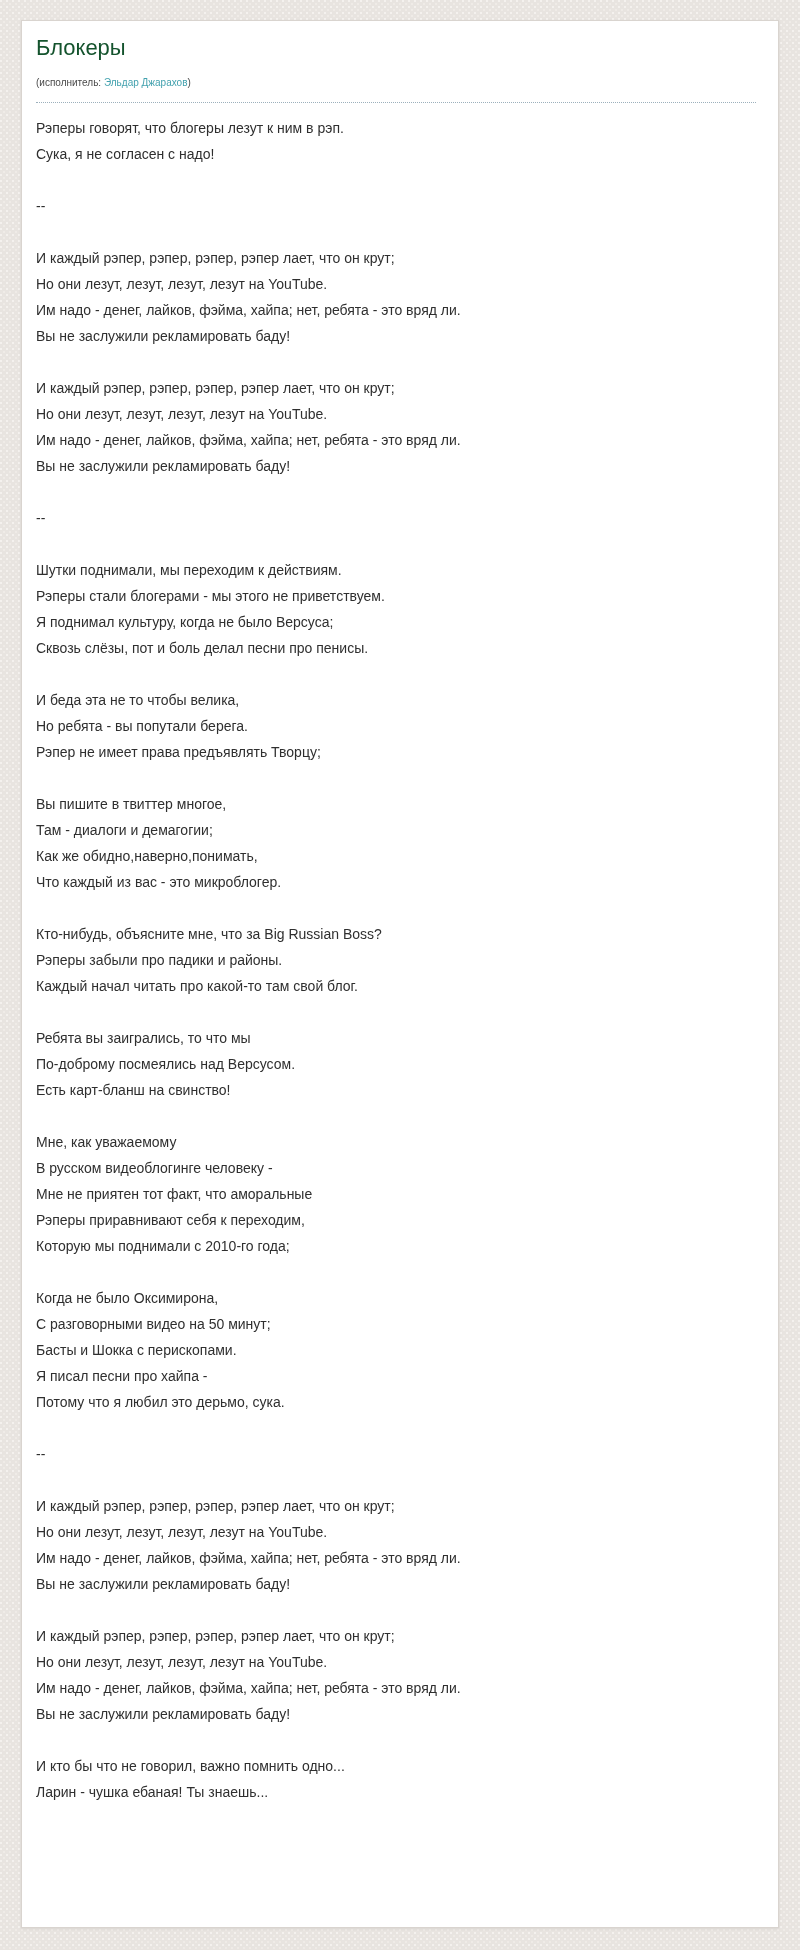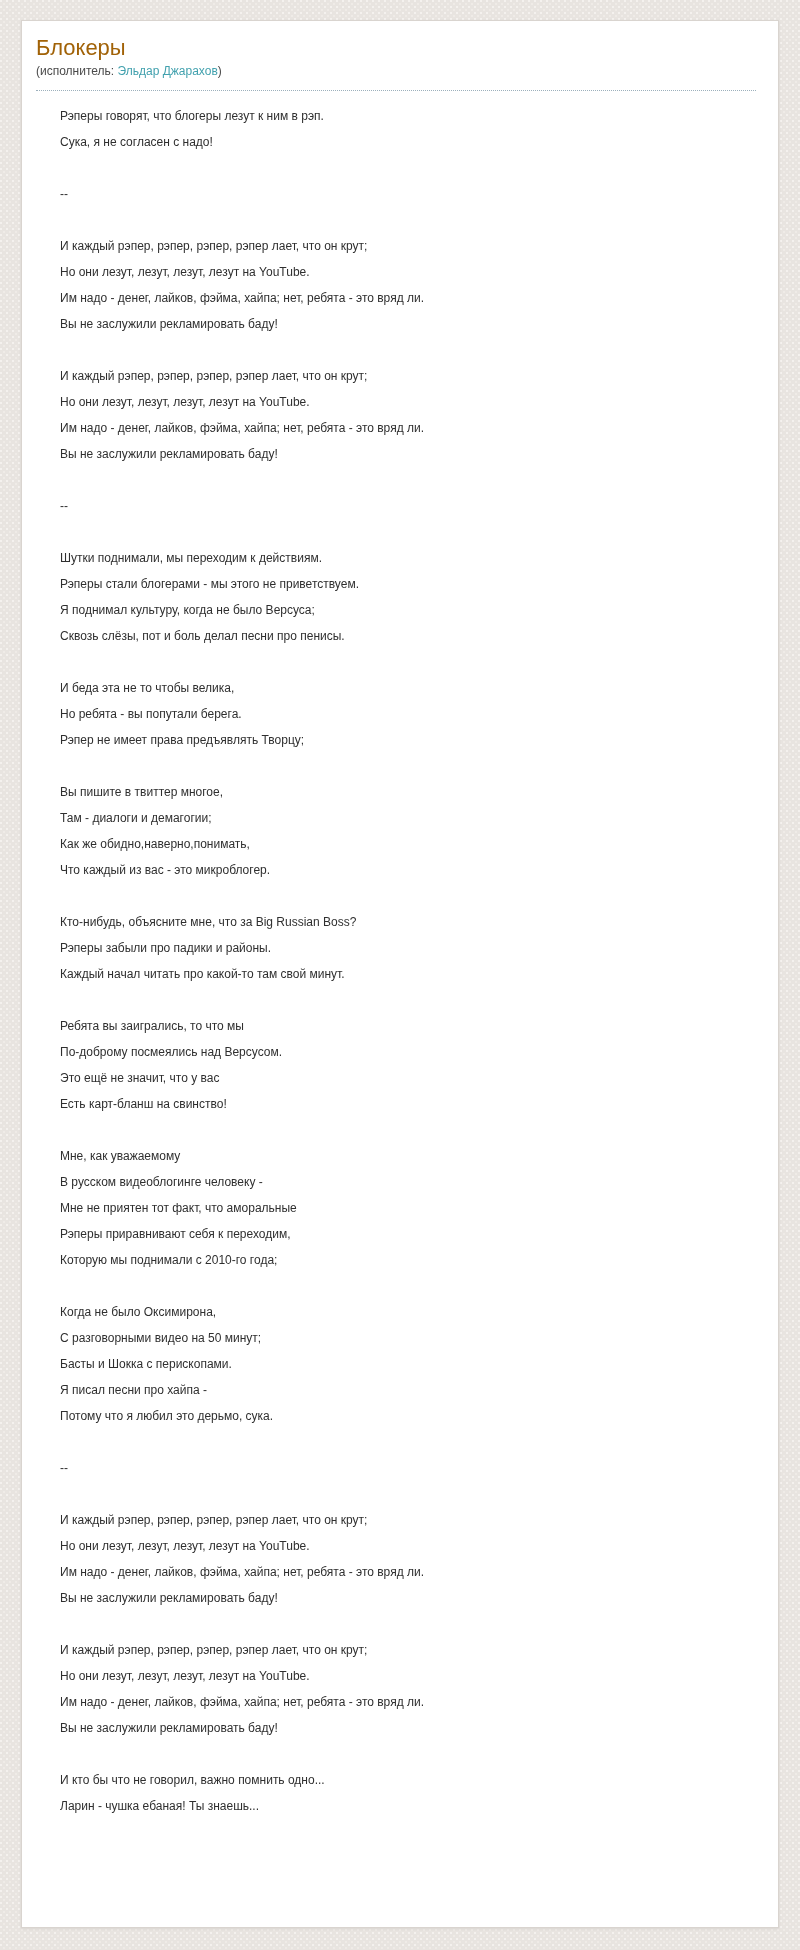--- a/index.html
+++ b/index.html
@@ -29,38 +29,37 @@
     padding: 14px 22px 30px 14px;
   }
   .song-header {
     border-bottom: 1px dotted #9cb0bc;
     padding-bottom: 9px;
   }
   .song-title {
     font-size: 22px;
     line-height: 26px;
     font-weight: normal;
-    color: #a16207;
+    color: #14532d;
   }
   .artist-line {
-    margin-top: 0;
-    font-size: 12px;
+    margin-top: 12px;
+    font-size: 10px;
     line-height: 20px;
     color: #4a4a4a;
   }
   .artist-link {
     color: #42a1ae;
     text-decoration: none;
     cursor: pointer;
   }
   .lyrics {
     margin-top: 12px;
-    font-size: 12px;
+    font-size: 14px;
     color: #2f2f2f;
-    margin-left: 24px;
   }
   .lyric-line {
     height: 26px;
     line-height: 26px;
     white-space: nowrap;
     overflow: hidden;
   }
 </style>
 </head>
 <body>
@@ -99,25 +98,24 @@
       <div class="lyric-line">Но ребята - вы попутали берега.</div>
       <div class="lyric-line">Рэпер не имеет права предъявлять Творцу;</div>
       <div class="lyric-line">&nbsp;</div>
       <div class="lyric-line">Вы пишите в твиттер многое,</div>
       <div class="lyric-line">Там - диалоги и демагогии;</div>
       <div class="lyric-line">Как же обидно,наверно,понимать,</div>
       <div class="lyric-line">Что каждый из вас - это микроблогер.</div>
       <div class="lyric-line">&nbsp;</div>
       <div class="lyric-line">Кто-нибудь, объясните мне, что за Big Russian Boss?</div>
       <div class="lyric-line">Рэперы забыли про падики и районы.</div>
-      <div class="lyric-line">Каждый начал читать про какой-то там свой минут.</div>
+      <div class="lyric-line">Каждый начал читать про какой-то там свой блог.</div>
       <div class="lyric-line">&nbsp;</div>
       <div class="lyric-line">Ребята вы заигрались, то что мы</div>
       <div class="lyric-line">По-доброму посмеялись над Версусом.</div>
-      <div class="lyric-line">Это ещё не значит, что у вас</div>
       <div class="lyric-line">Есть карт-бланш на свинство!</div>
       <div class="lyric-line">&nbsp;</div>
       <div class="lyric-line">Мне, как уважаемому</div>
       <div class="lyric-line">В русском видеоблогинге человеку -</div>
       <div class="lyric-line">Мне не приятен тот факт, что аморальные</div>
       <div class="lyric-line">Рэперы приравнивают себя к переходим,</div>
       <div class="lyric-line">Которую мы поднимали с 2010-го года;</div>
       <div class="lyric-line">&nbsp;</div>
       <div class="lyric-line">Когда не было Оксимирона,</div>
       <div class="lyric-line">С разговорными видео на 50 минут;</div>

